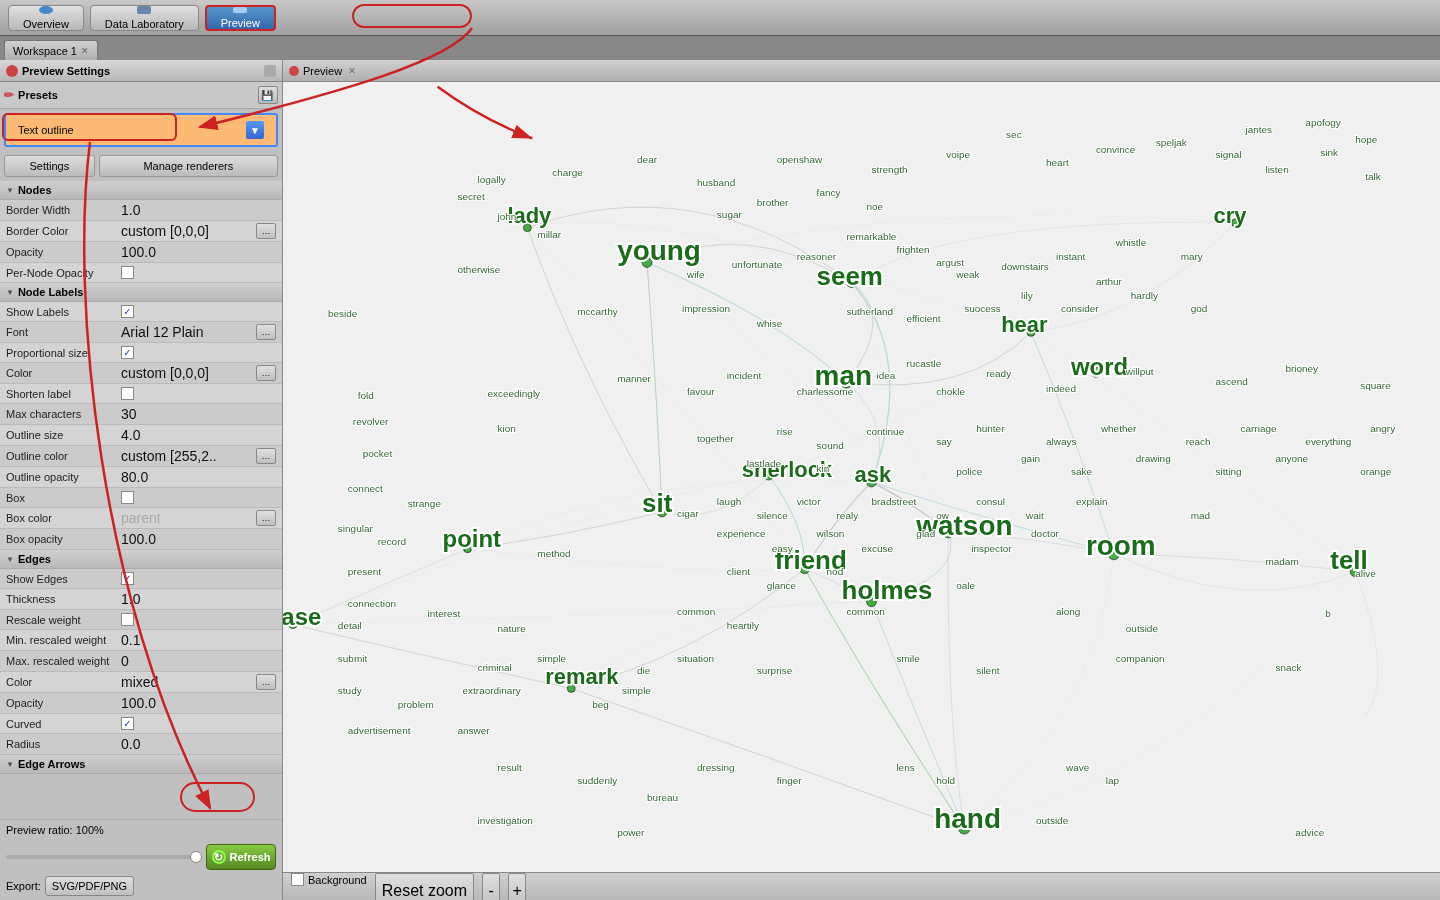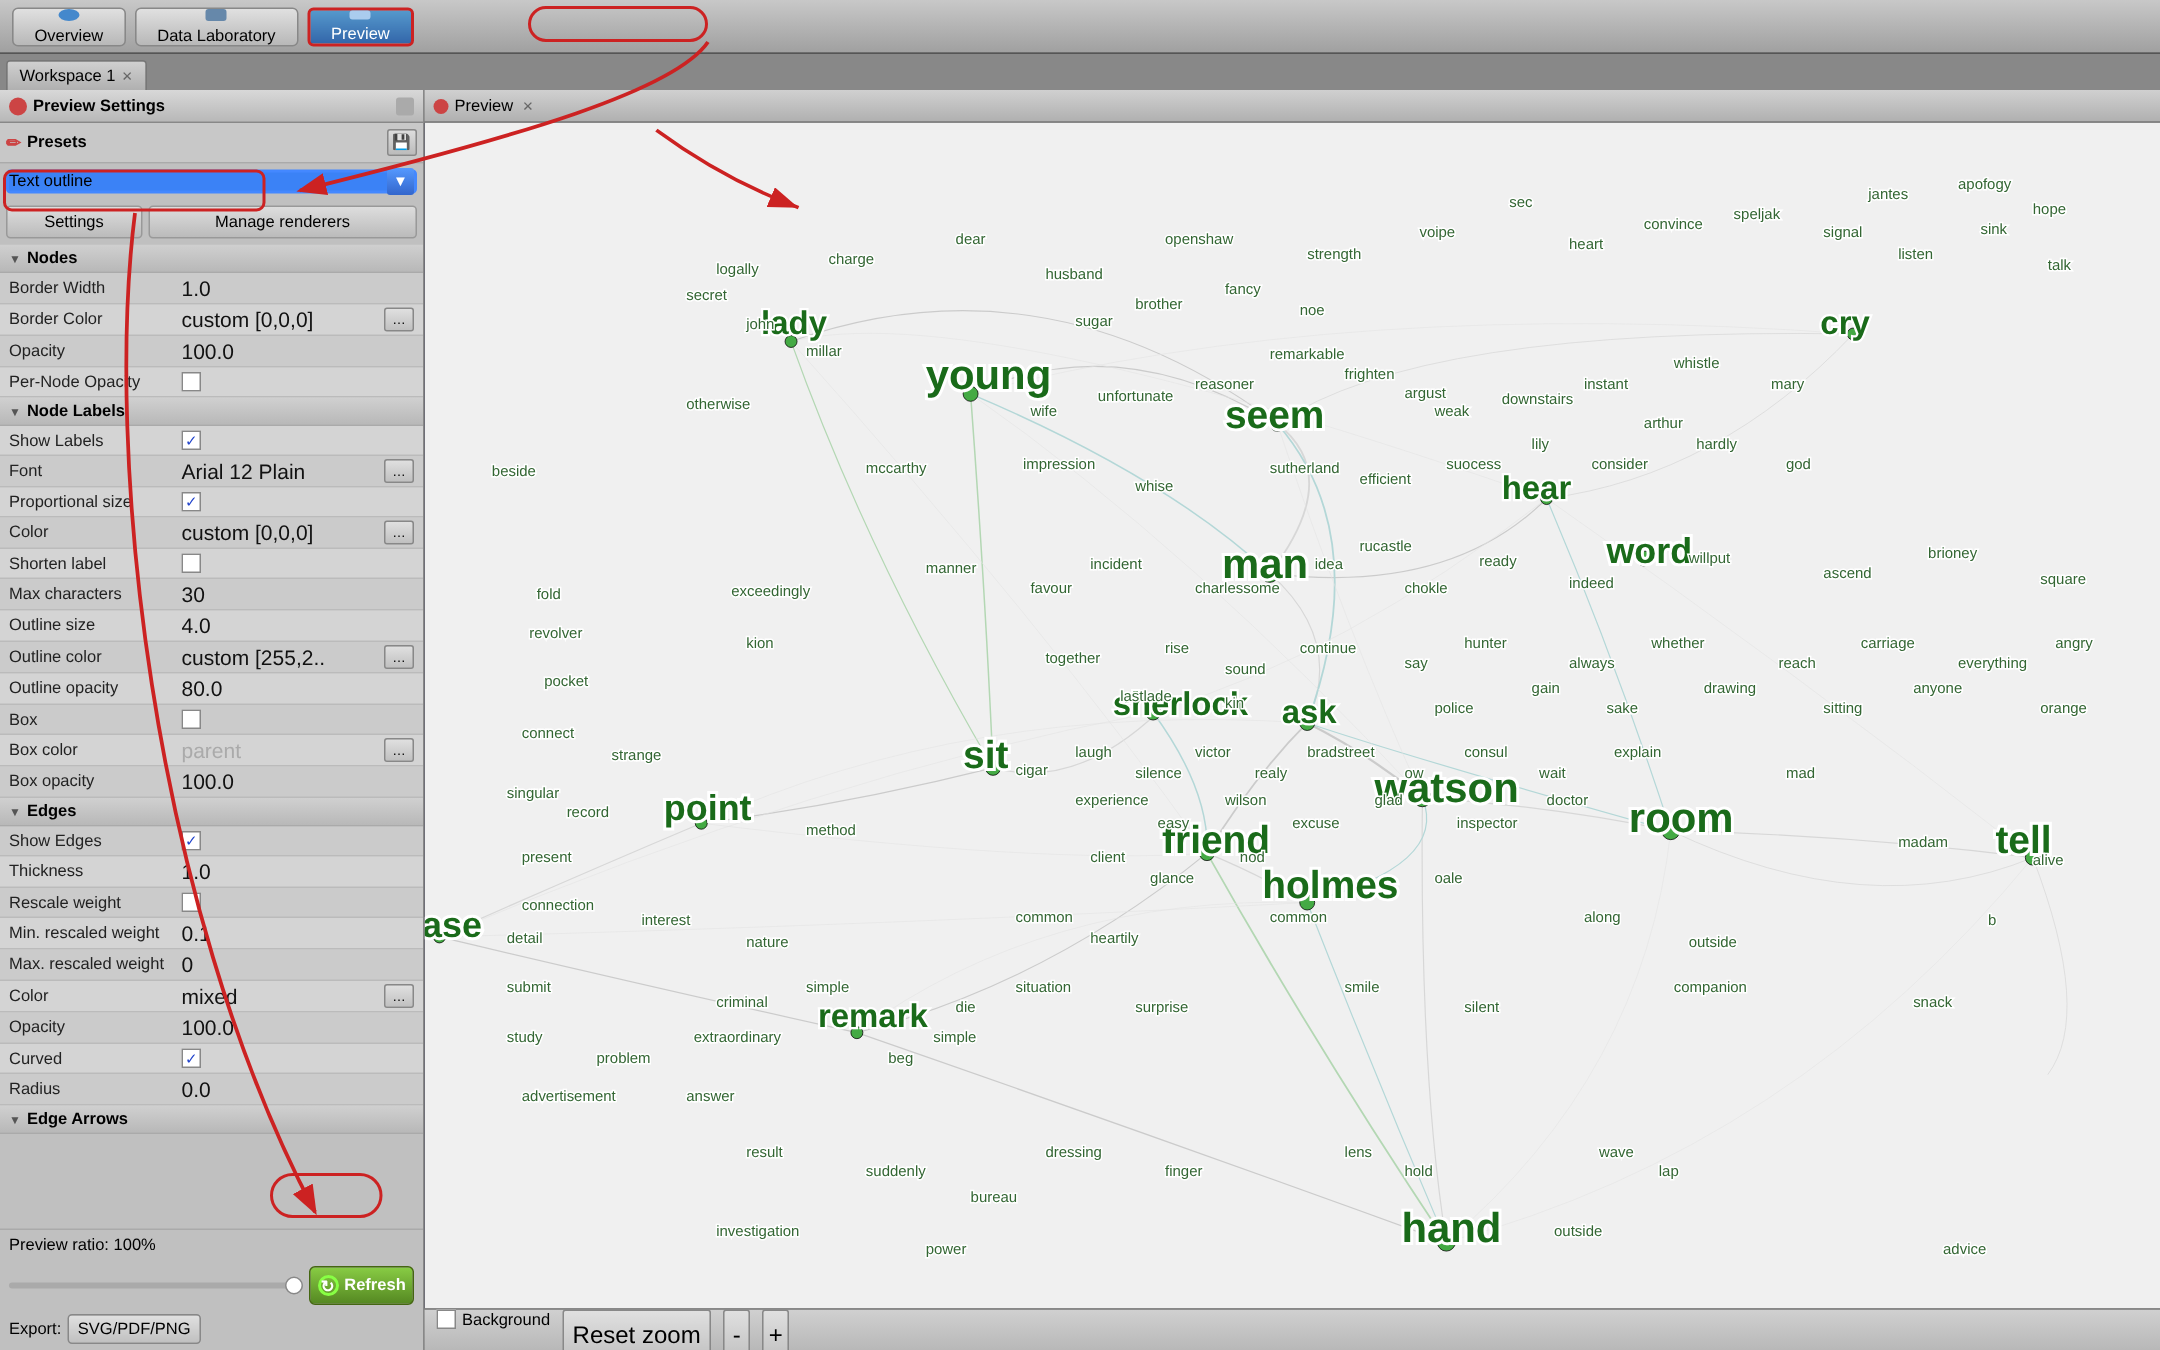--- a/index.html
+++ b/index.html
@@ -149,25 +149,25 @@
     }
 
     
     .dropdown-row {
       padding: 4px;
       display: flex;
       align-items: center;
     }
     .dropdown-select {
       flex: 1;
-      height: 16px;
-      background: #3b82f6;
+      height: 34px;
+      background: #fdba74;
       border: 2px solid #4488ff;
       border-radius: 3px;
-      padding: 0 0;
+      padding: 0 12px;
       font-size: 11px;
       display: flex;
       align-items: center;
       justify-content: space-between;
       cursor: pointer;
     }
     .dropdown-arrow {
       width: 18px;
       height: 18px;
       background: linear-gradient(to bottom, #5599ff, #3366cc);

